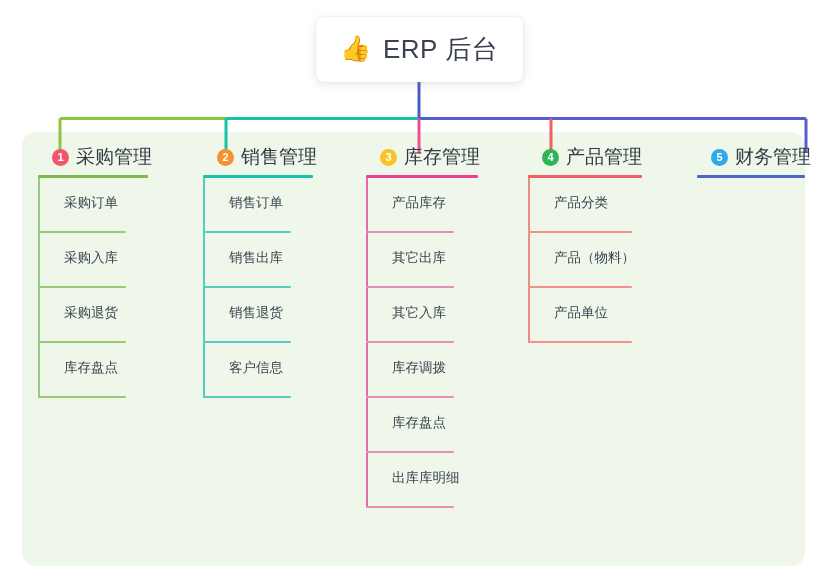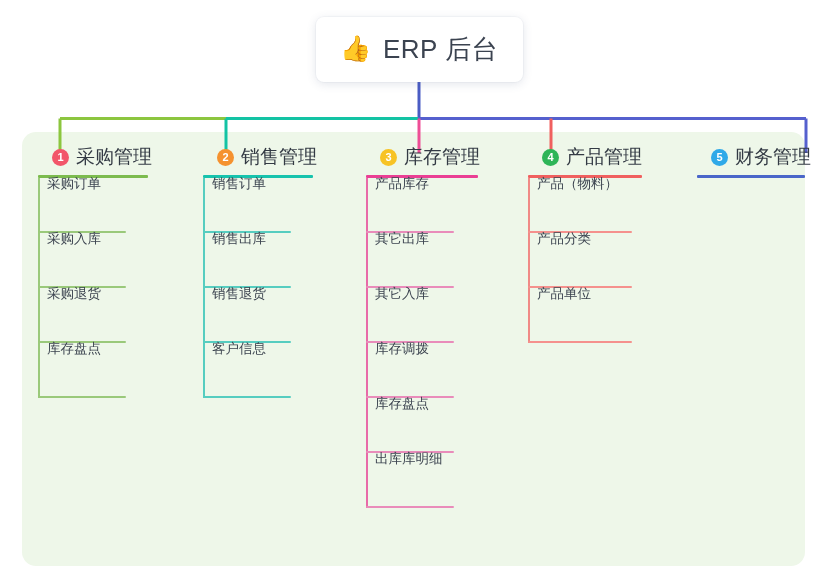--- a/index.html
+++ b/index.html
@@ -112,23 +112,23 @@
     position: absolute;
     left: 0;
     top: 0;
     bottom: 0;
     width: 2px;
   }
   .item {
     position: relative;
     height: 55px;
     box-sizing: border-box;
-    padding-left: 9px;
+    padding-left: 26px;
     display: flex;
-    align-items: flex-start;
+    align-items: center;
   }
   .item-label {
     font-size: 13.5px;
     color: #3c4450;
     white-space: nowrap;
     transform: translateY(-3px);
   }
   .item-rule {
     position: absolute;
     left: 0;
@@ -252,28 +252,28 @@
       </div>
       <div class="col" style="left: 528px; width: 160px;">
         <div class="col-head">
           <span class="badge" style="background: rgb(46, 181, 88);">4</span>
           <span class="head-label">产品管理</span>
         </div>
         <div class="head-rule" style="background: rgb(240, 96, 95); width: 114px;"></div>
         <div class="items">
           <div class="spine" style="background: rgb(240, 138, 134);"></div>
           <div class="item">
+            <span class="item-label">产品分类</span>
+            <div class="item-rule" style="background: rgb(245, 145, 141); width: 104px;"></div>
+          </div>
+          <div class="item">
             <span class="item-label">产品（物料）</span>
             <div class="item-rule" style="background: rgb(245, 145, 141); width: 104px;"></div>
           </div>
           <div class="item">
-            <span class="item-label">产品分类</span>
-            <div class="item-rule" style="background: rgb(245, 145, 141); width: 104px;"></div>
-          </div>
-          <div class="item">
             <span class="item-label">产品单位</span>
             <div class="item-rule" style="background: rgb(245, 145, 141); width: 104px;"></div>
           </div>
         </div>
       </div>
       <div class="col" style="left: 697px; width: 120px;">
         <div class="col-head">
           <span class="badge" style="background: rgb(48, 169, 232);">5</span>
           <span class="head-label">财务管理</span>
         </div>

